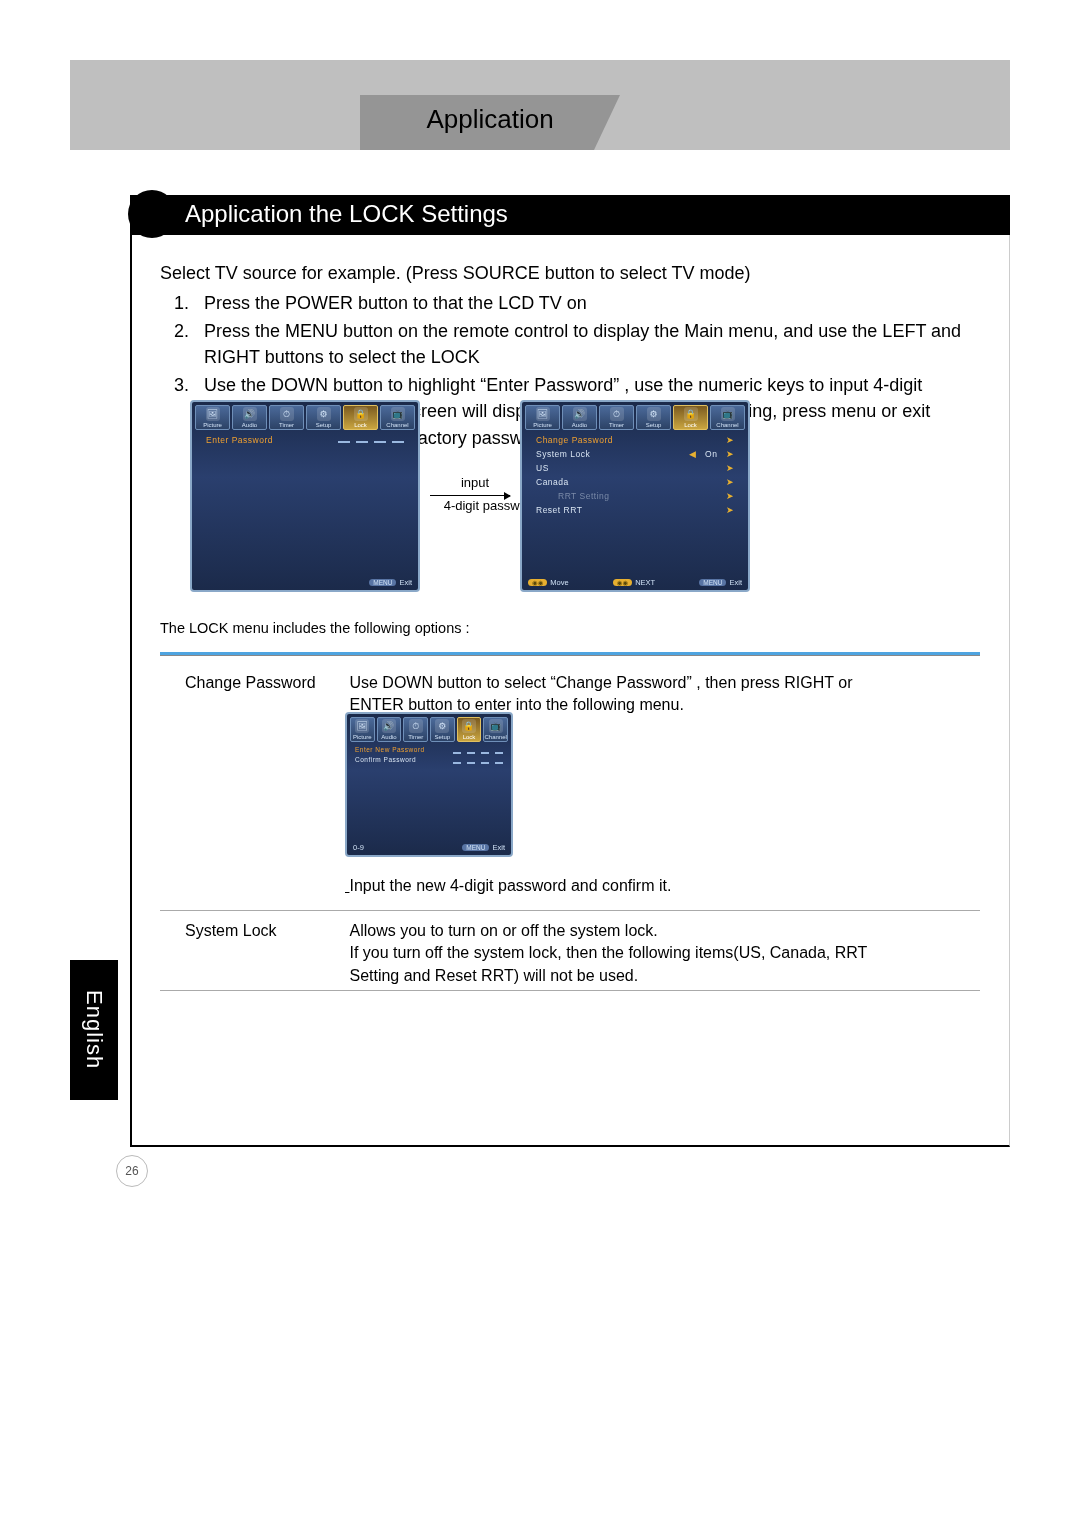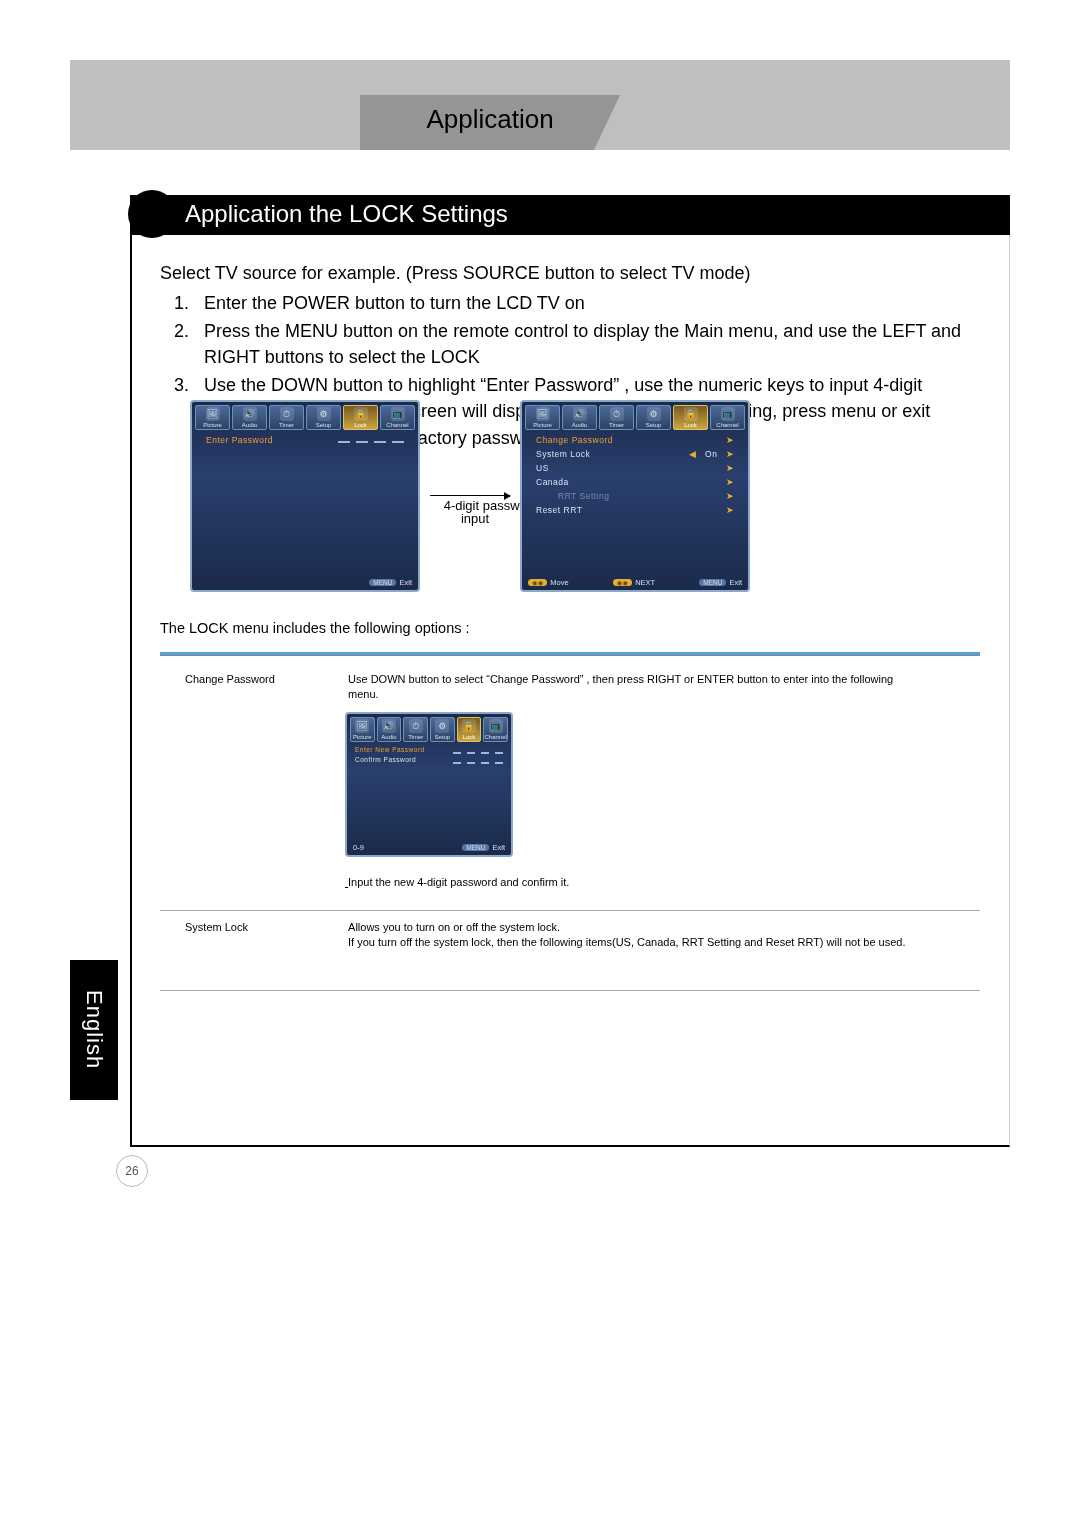--- a/index.html
+++ b/index.html
@@ -149,21 +149,21 @@
     content:""; position:absolute; right:-1px; top:-4px;
     border-left:7px solid #000; border-top:4px solid transparent; border-bottom:4px solid transparent;
   }
 
   .mid-line {
     position:absolute; left:160px; right:100px;
     border-top:3px solid #4ea4e0;
     border-bottom:1px solid #888;
     height:0;
   }
-  .opt-row { position:absolute; left:185px; right:100px; font-size:11px; line-height:1.4; }
+  .opt-row { position:absolute; left:185px; right:100px; font-size:16px; line-height:1.4; }
   .opt-label { display:inline-block; width:160px; vertical-align:top; }
   .opt-body  { display:inline-block; width:560px; vertical-align:top; }
   .thin-sep { position:absolute; left:160px; right:100px; border-top:1px solid #aaa; }
 
   
   .lang-tab {
     position:absolute; left:70px; top:960px;
     width:48px; height:140px; background:#000; color:#fff;
     writing-mode: vertical-rl; text-align:center;
     font-size:22px; letter-spacing:1px;
@@ -186,21 +186,21 @@
 
   <div class="heading-row"></div>
   <div class="heading-bullet"></div>
   <div class="heading-text">Application the LOCK Settings</div>
 
   <div class="content-frame"></div>
 
   <div class="body-text">
     <div>Select TV source for example. (Press SOURCE button to select TV mode)</div>
     <ol class="steps">
-      <li>Enter the POWER button to turn the LCD TV on</li>
+      <li>Press the POWER button to that the LCD TV on</li>
       <li>Press the MENU button on the remote control to display the Main menu, and use the LEFT and RIGHT buttons to select the LOCK</li>
       <li>Use the DOWN button to highlight  “Enter Password” , use the numeric keys to input 4-digit password. After that, the screen will display the next menu. After setting, press menu or exit button to exit. NOTE: The factory password is 0000.</li>
     </ol>
   </div>
 
   <div class="osd" style="left:190px; top:400px; width:230px; height:192px;">
     <div class="osd-tabs">
       <div class="osd-tab">
           <span class="tab-ico">🖼</span>
           <span>Picture</span>
@@ -234,21 +234,21 @@
           <span></span>
           <span></span>
         </span>
     </div>
     <div class="osd-foot">
       <span></span>
       <span><span class="key">MENU</span><span>Exit</span></span>
     </div>
   </div>
 
-  <div class="between-label" style="left:430px; top:475px; width:90px;margin-top:36px;">
+  <div class="between-label" style="left:430px; top:475px; width:90px;">
     <div>input</div>
   </div>
   <div class="between-arrow" style="left:430px; top:495px; width:80px;"></div>
   <div class="between-label" style="left:420px; top:498px; width:110px;margin-left:16px;">
     <div>4-digit password</div>
   </div>
 
   <div class="osd" style="left:520px; top:400px; width:230px; height:192px;">
     <div class="osd-tabs">
       <div class="osd-tab">

